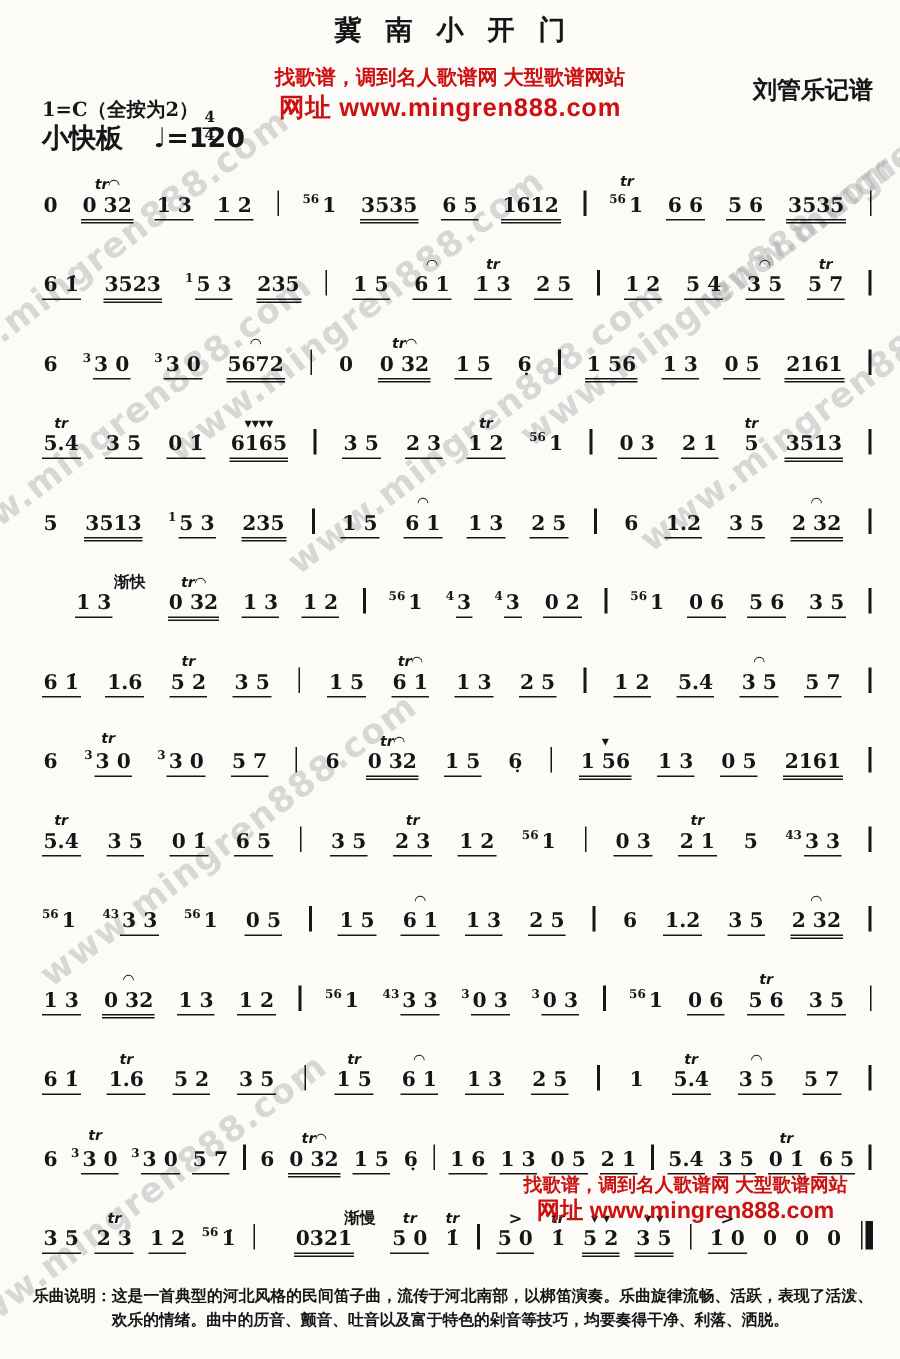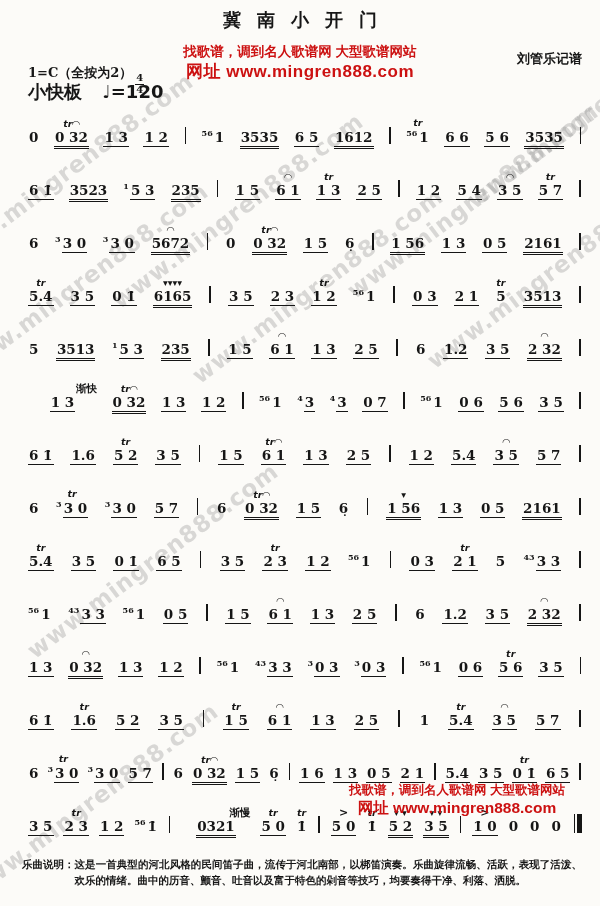--- a/index.html
+++ b/index.html
@@ -16,21 +16,21 @@
     font-family:"DejaVu Serif", serif;
   }
   .keysig {
     position:absolute; top:64px; left:28px; font-size:13px; font-weight:bold;
     white-space:nowrap;
   }
   .frac { display:inline-flex; flex-direction:column; vertical-align:-4px;
     margin-left:3px; font-size:10px; line-height:1.05; font-weight:bold; text-align:center;}
   .frac .ft { border-bottom:1px solid #161616; padding:0 1px; }
   .transcriber {
-    position:absolute; top:50px; right:18px; font-size:13px; font-weight:bold;
+    position:absolute; top:50px; right:18px; font-size:16px; font-weight:bold;
   }
   .banner-top {
     position:absolute; top:44px; left:0; width:100%; text-align:center;
     color:#cc1111; font-weight:bold; line-height:1.25;
     font-family:"Liberation Sans", sans-serif;
   }
   .banner-top .b1 { font-size:13.5px; }
   .banner-top .b2 { font-size:17px; letter-spacing:0.5px; }
   .tempo {
     position:absolute; top:80px; left:28px; font-size:18px; font-weight:bold;
@@ -410,21 +410,21 @@
         <span class="cell">
           <span class="orn">&nbsp;</span>
           <span class="nt"><sup class="gr">4</sup><span class="tx u1">3</span></span>
         </span>
         <span class="cell">
           <span class="orn">&nbsp;</span>
           <span class="nt"><sup class="gr">4</sup><span class="tx u1">3</span></span>
         </span>
         <span class="cell">
           <span class="orn">&nbsp;</span>
-          <span class="nt"><span class="tx u1">0 7</span></span>
+          <span class="nt"><span class="tx u1">0 2</span></span>
         </span>
         <span class="bar"></span>
         <span class="cell">
           <span class="orn">&nbsp;</span>
           <span class="nt"><sup class="gr">56</sup><span class="tx u0">1</span></span>
         </span>
         <span class="cell">
           <span class="orn">&nbsp;</span>
           <span class="nt"><span class="tx u1">0 6</span></span>
         </span>

